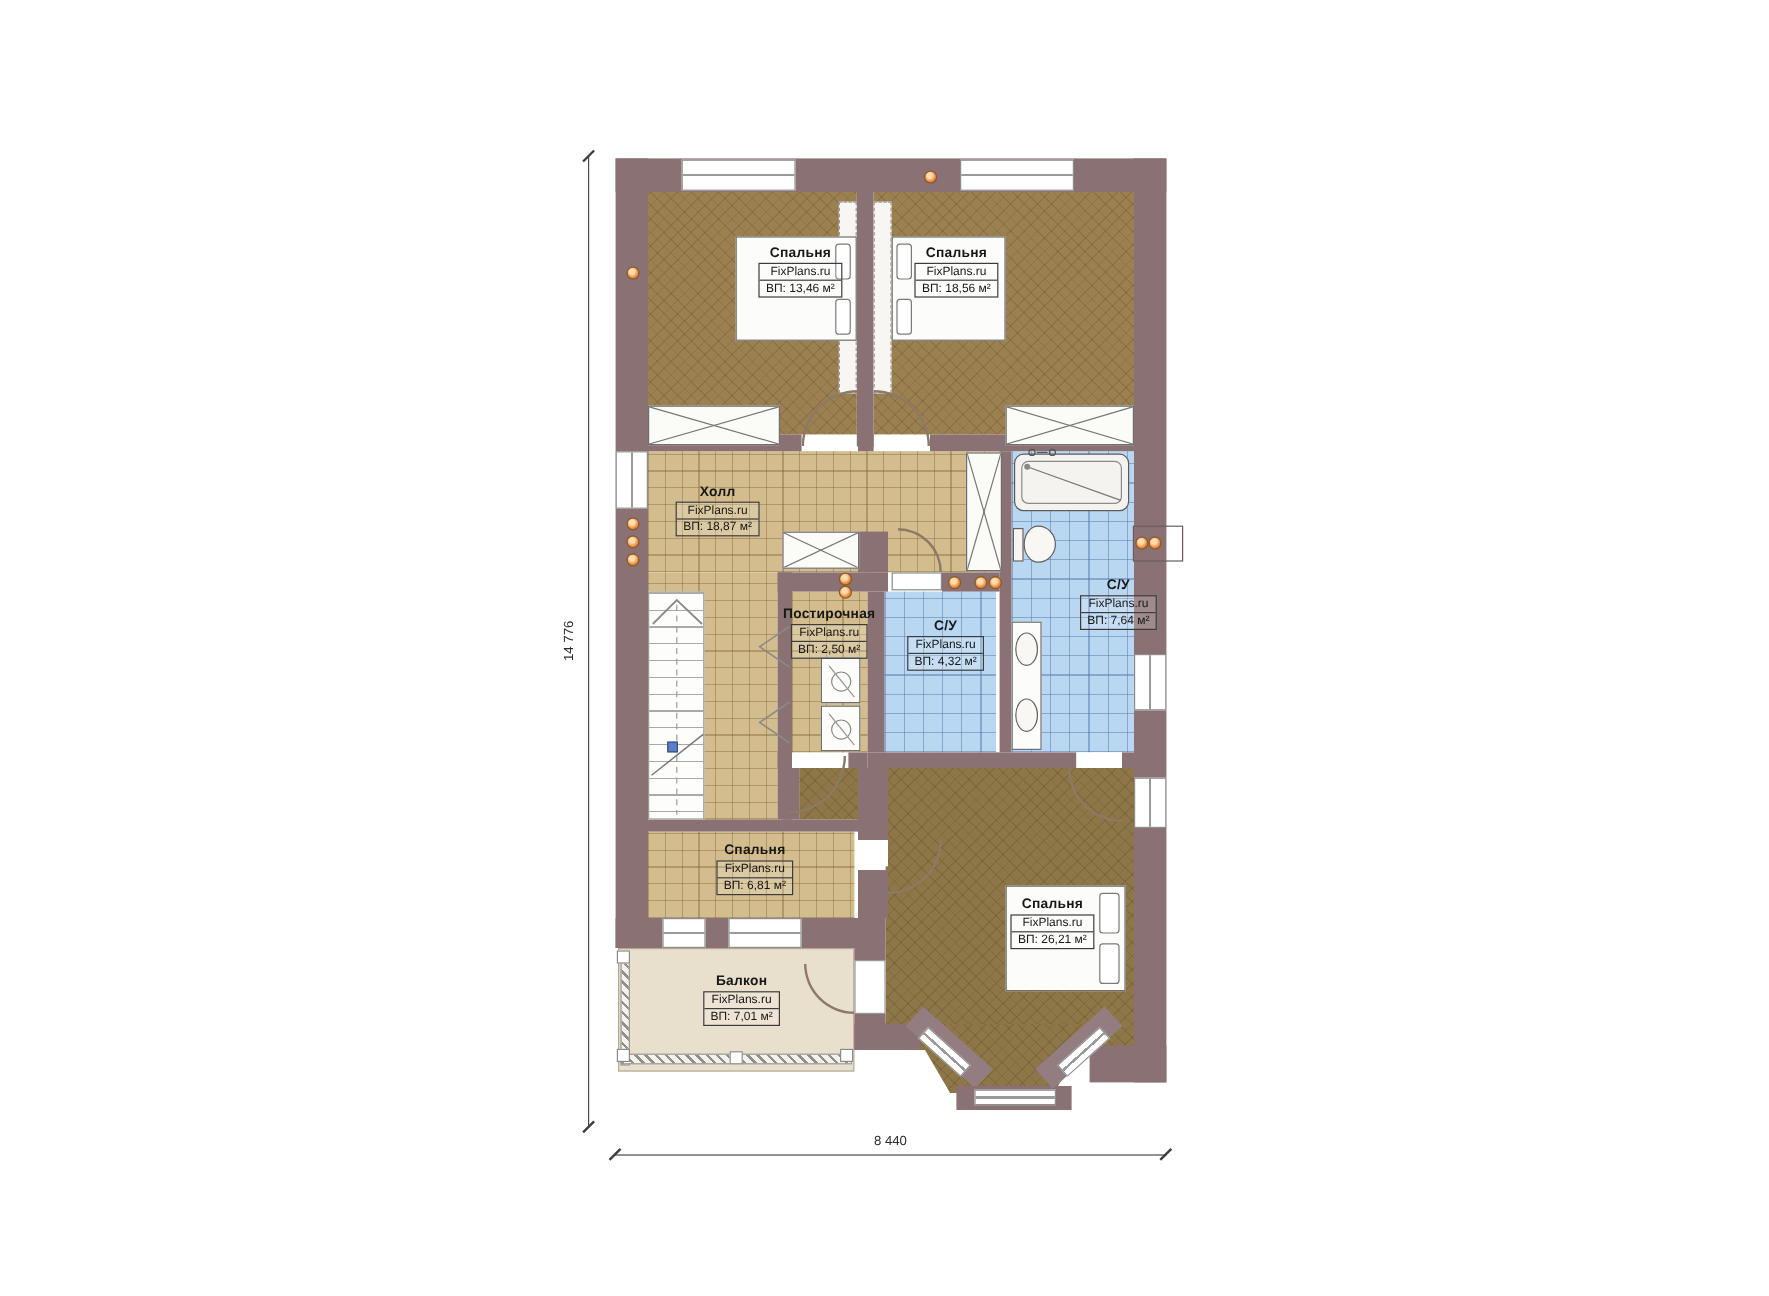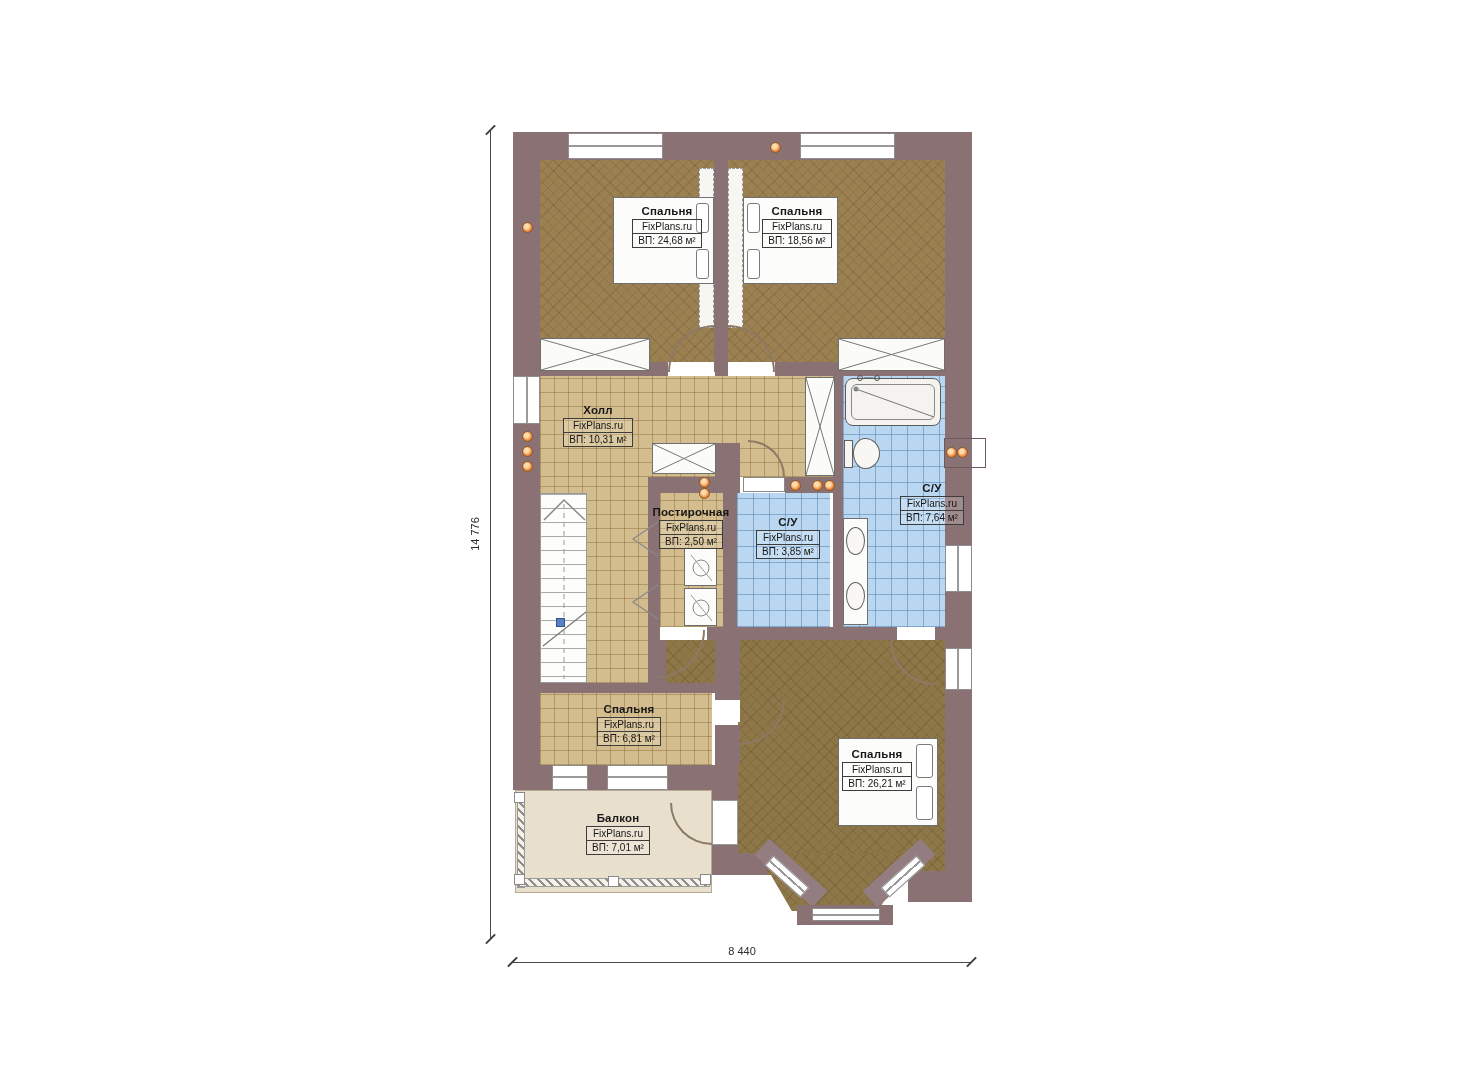--- a/index.html
+++ b/index.html
@@ -243,49 +243,49 @@
   <div class="abs dot" style="left:812px;top:480px;"></div>
   <div class="abs dot" style="left:824px;top:480px;"></div>
   <div class="abs dot-box" style="left:944px;top:438px;width:42px;height:30px;"></div>
   <div class="abs dot" style="left:946px;top:447px;"></div>
   <div class="abs dot" style="left:957px;top:447px;"></div>
 
   <div class="abs room-label" style="left:612px;top:205px;width:110px;">
     <div class="room-name">Спальня</div>
     <div class="label-box">
       <div class="row">FixPlans.ru</div>
-      <div class="row">ВП: 24,68 м²</div>
+      <div class="row">ВП: 13,46 м²</div>
     </div>
   </div>
   <div class="abs room-label" style="left:742px;top:205px;width:110px;">
     <div class="room-name">Спальня</div>
     <div class="label-box">
       <div class="row">FixPlans.ru</div>
       <div class="row">ВП: 18,56 м²</div>
     </div>
   </div>
   <div class="abs room-label" style="left:552px;top:404px;width:92px;">
     <div class="room-name">Холл</div>
     <div class="label-box">
       <div class="row">FixPlans.ru</div>
-      <div class="row">ВП: 10,31 м²</div>
+      <div class="row">ВП: 18,87 м²</div>
     </div>
   </div>
   <div class="abs room-label" style="left:643px;top:506px;width:96px;">
     <div class="room-name">Постирочная</div>
     <div class="label-box">
       <div class="row">FixPlans.ru</div>
       <div class="row">ВП: 2,50 м²</div>
     </div>
   </div>
   <div class="abs room-label" style="left:748px;top:516px;width:80px;">
     <div class="room-name">С/У</div>
     <div class="label-box">
       <div class="row">FixPlans.ru</div>
-      <div class="row">ВП: 3,85 м²</div>
+      <div class="row">ВП: 4,32 м²</div>
     </div>
   </div>
   <div class="abs room-label" style="left:892px;top:482px;width:80px;">
     <div class="room-name">С/У</div>
     <div class="label-box">
       <div class="row">FixPlans.ru</div>
       <div class="row">ВП: 7,64 м²</div>
     </div>
   </div>
   <div class="abs room-label" style="left:584px;top:703px;width:90px;">

